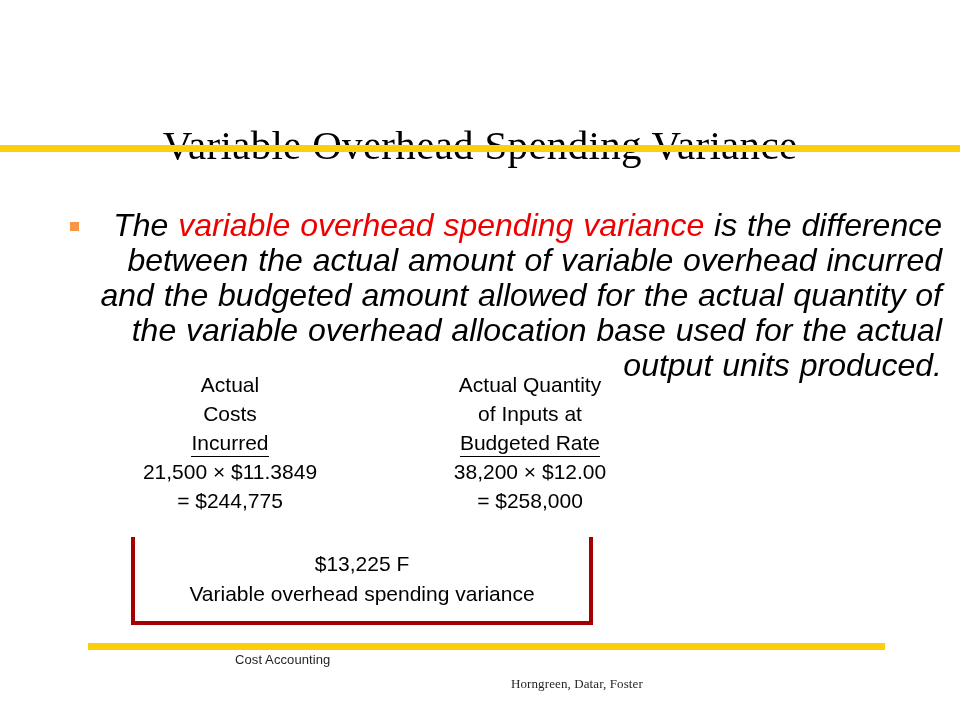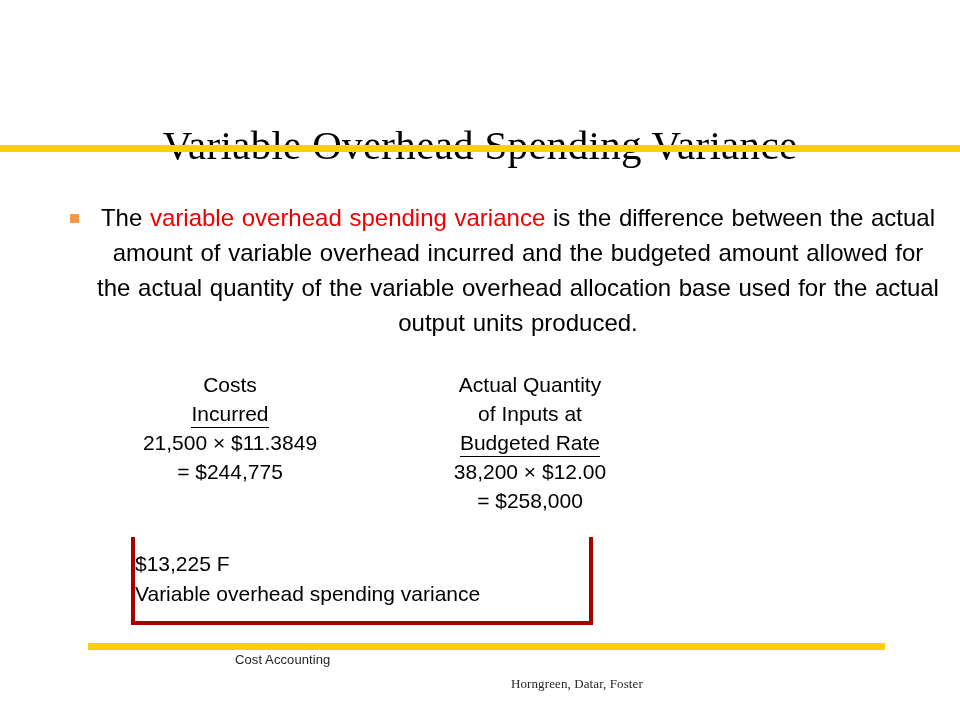--- a/index.html
+++ b/index.html
@@ -66,25 +66,26 @@
   }
   .bullet-marker {
     position: absolute;
     left: 8px;
     top: 14px;
     width: 9px;
     height: 9px;
     background: #f79646;
   }
   .bullet-text {
-    font-size: 24px;
+    font-size: 32px;
     line-height: 35px;
     color: #000000;
-    text-align: center;
+    text-align: right;
     word-spacing: 1px;
+    font-style: italic;
   }
   .hl-red {
     color: #ee0000;
   }
 
   
   .calc {
     position: absolute;
     left: 80px;
     top: 370px;
@@ -117,20 +118,21 @@
     top: 537px;
     width: 462px;
     height: 88px;
     border-left: 4px solid #a40000;
     border-right: 4px solid #a40000;
     border-bottom: 4px solid #a40000;
     border-top: none;
     box-sizing: border-box;
     display: flex;
     flex-direction: column;
+    align-items: center;
     justify-content: center;
   }
   .variance-amount {
     font-size: 21px;
     line-height: 30px;
     color: #000000;
   }
   .variance-label {
     font-size: 21px;
     line-height: 30px;
@@ -168,20 +170,21 @@
   <div class="body-block">
     <div class="bullet-row">
       <span class="bullet-marker"></span>
       <p class="bullet-text"><span>The </span><span class="hl-red">variable overhead spending variance</span><span> is  the difference between the actual amount of variable overhead incurred and the budgeted amount allowed for the actual quantity of the variable overhead  allocation  base used for the actual output units produced.</span></p>
     </div>
   </div>
 
   <div class="calc">
 
     <div class="calc-col">
+      <span class="calc-line">Actual</span>
       <span class="calc-line">Costs</span>
       <span class="calc-line"><span class="hdr-underline">Incurred</span></span>
       <span class="calc-line">21,500 × $11.3849</span>
       <span class="calc-line">= $244,775</span>
     </div>
 
     <div class="calc-col">
       <span class="calc-line">Actual Quantity</span>
       <span class="calc-line">of Inputs at</span>
       <span class="calc-line"><span class="hdr-underline">Budgeted Rate</span></span>

